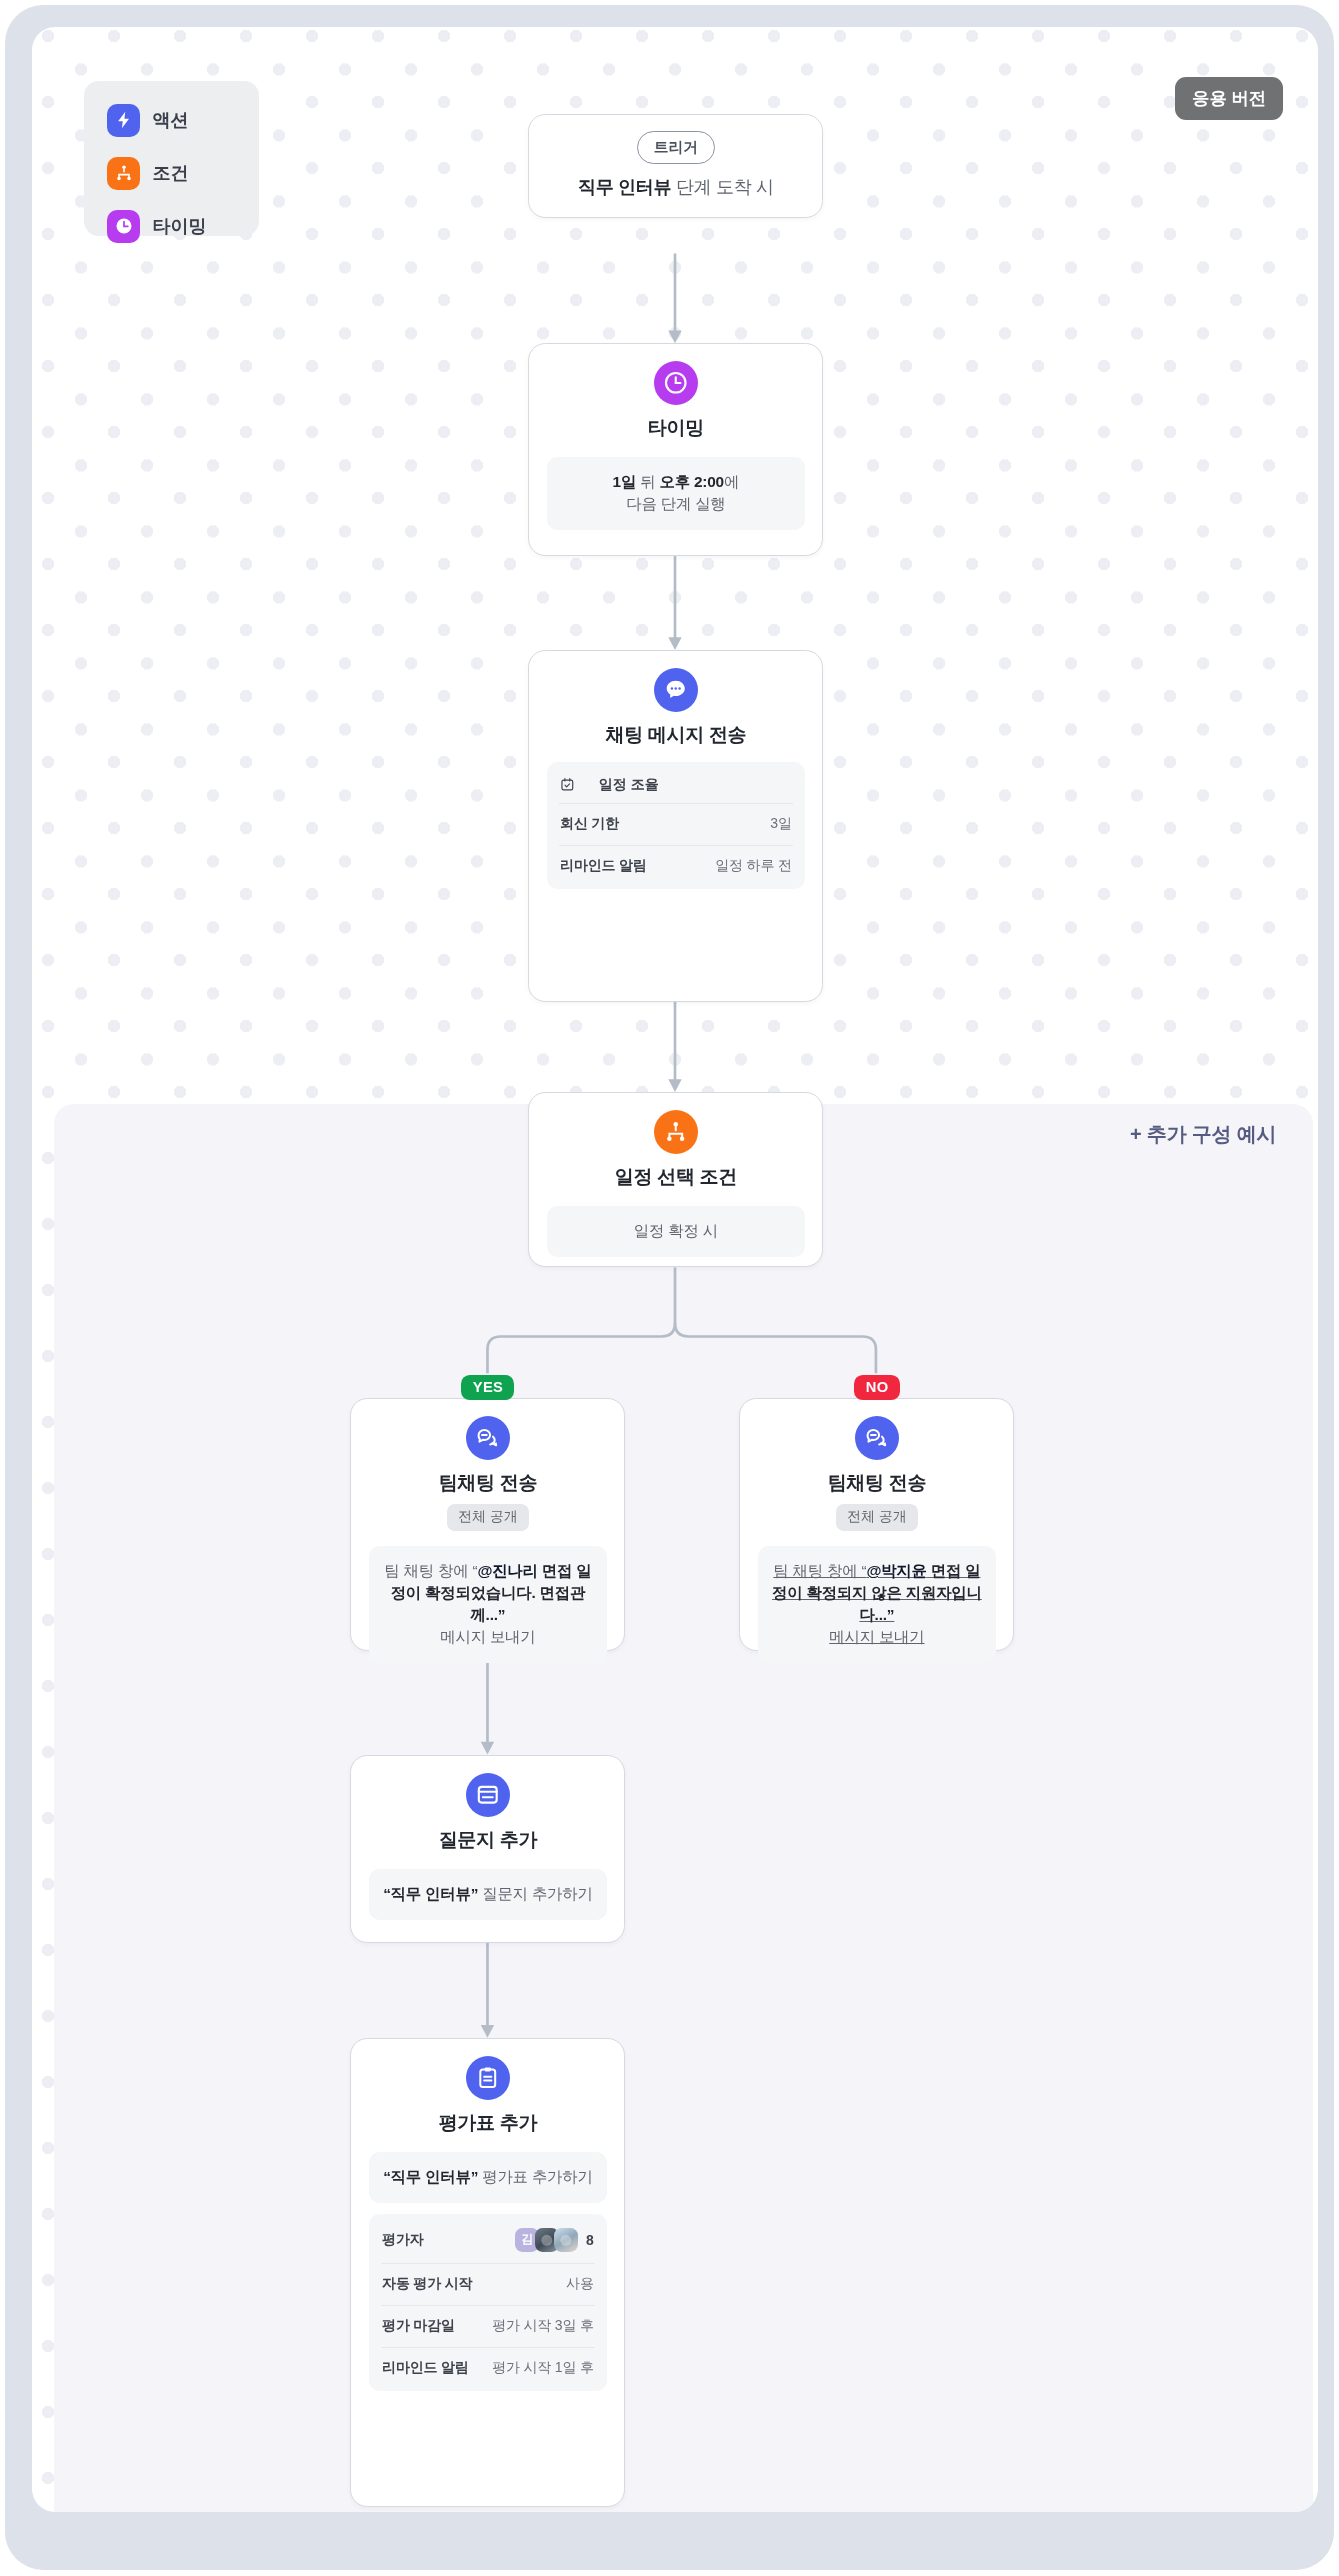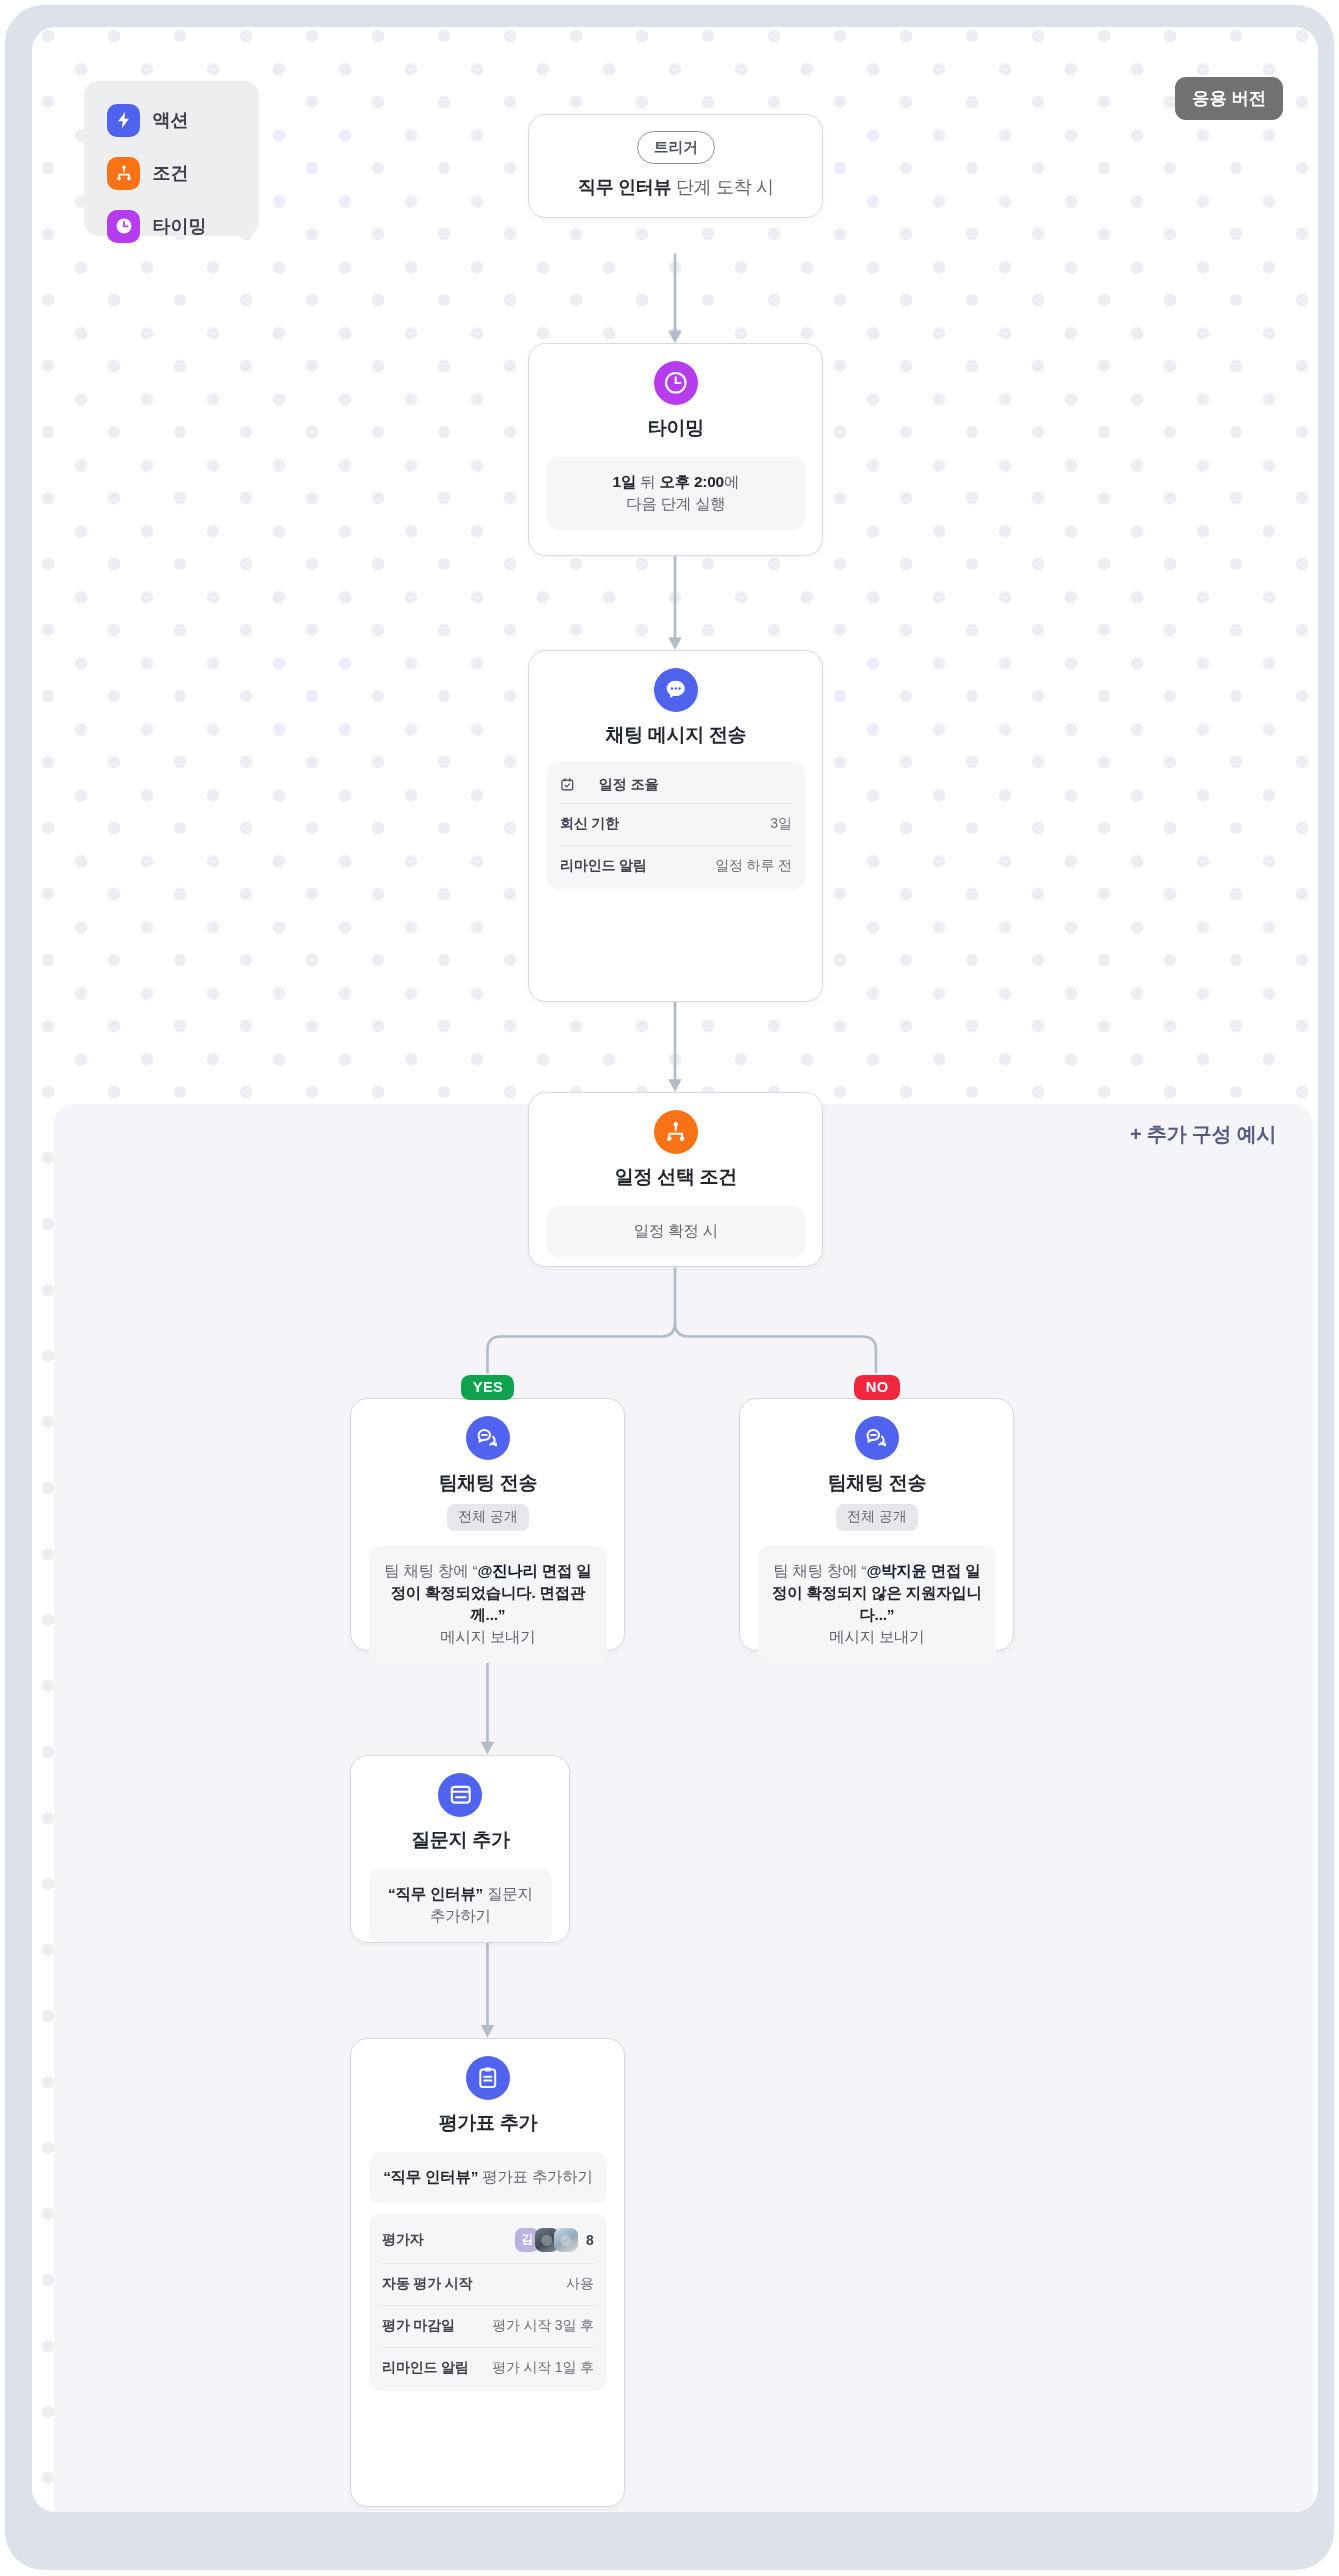--- a/index.html
+++ b/index.html
@@ -355,27 +355,27 @@
       <div class="node-icon ic-blue">
         <svg viewBox="0 0 24 24" fill="none" stroke="#fff" stroke-width="1.9" stroke-linejoin="round">
           <path d="M3.4 9.4c0-2.6 2.4-4.7 5.4-4.7s5.4 2.1 5.4 4.7-2.4 4.7-5.4 4.7c-.5 0-1-.05-1.5-.16L4.2 15.6l.35-2.3c-.7-.85-1.15-1.85-1.15-2.9z"></path>
           <path d="M6.6 9.4h4.4" stroke-linecap="round"></path>
           <path d="M14.3 18.3c2.4-.35 4.2-2.1 4.2-4.2 0-1.2-.6-2.3-1.55-3.1" stroke-linecap="round"></path>
           <path d="M15.4 16.9l4.5 2.2-.45-2.5"></path>
         </svg>
       </div>
       <div class="node-title">팀채팅 전송</div>
       <div class="pill-tag">전체 공개</div>
-      <div class="summary" style="margin-top:14.7px;">
+      <div class="summary" style="margin-top:14.7px;text-decoration:underline;">
         <span>팀 채팅 창에 “</span><b class="mention">@박지윤</b><b> 면접 일정이 확정되지 않은 지원자입니다...”</b>
         <span class="plain">메시지 보내기</span>
       </div>
     </div>
 
-    <div class="node" style="left:318px; top:1728px; width:220px; height:188px;">
+    <div class="node" style="left:318px; top:1728px; width:275px; height:188px;">
       <div class="node-icon ic-blue">
         <svg viewBox="0 0 24 24" fill="none" stroke="#fff" stroke-width="2" stroke-linecap="round" stroke-linejoin="round">
           <rect x="3.6" y="4.6" width="16.8" height="14.8" rx="2.6"></rect>
           <path d="M3.6 9.2h16.8"></path>
             <path d="M7.4 14.3h9.2"></path>
         </svg>
       </div>
       <div class="node-title">질문지 추가</div>
       <div class="summary">
         <b>“직무 인터뷰”</b><span> 질문지 추가하기</span>

